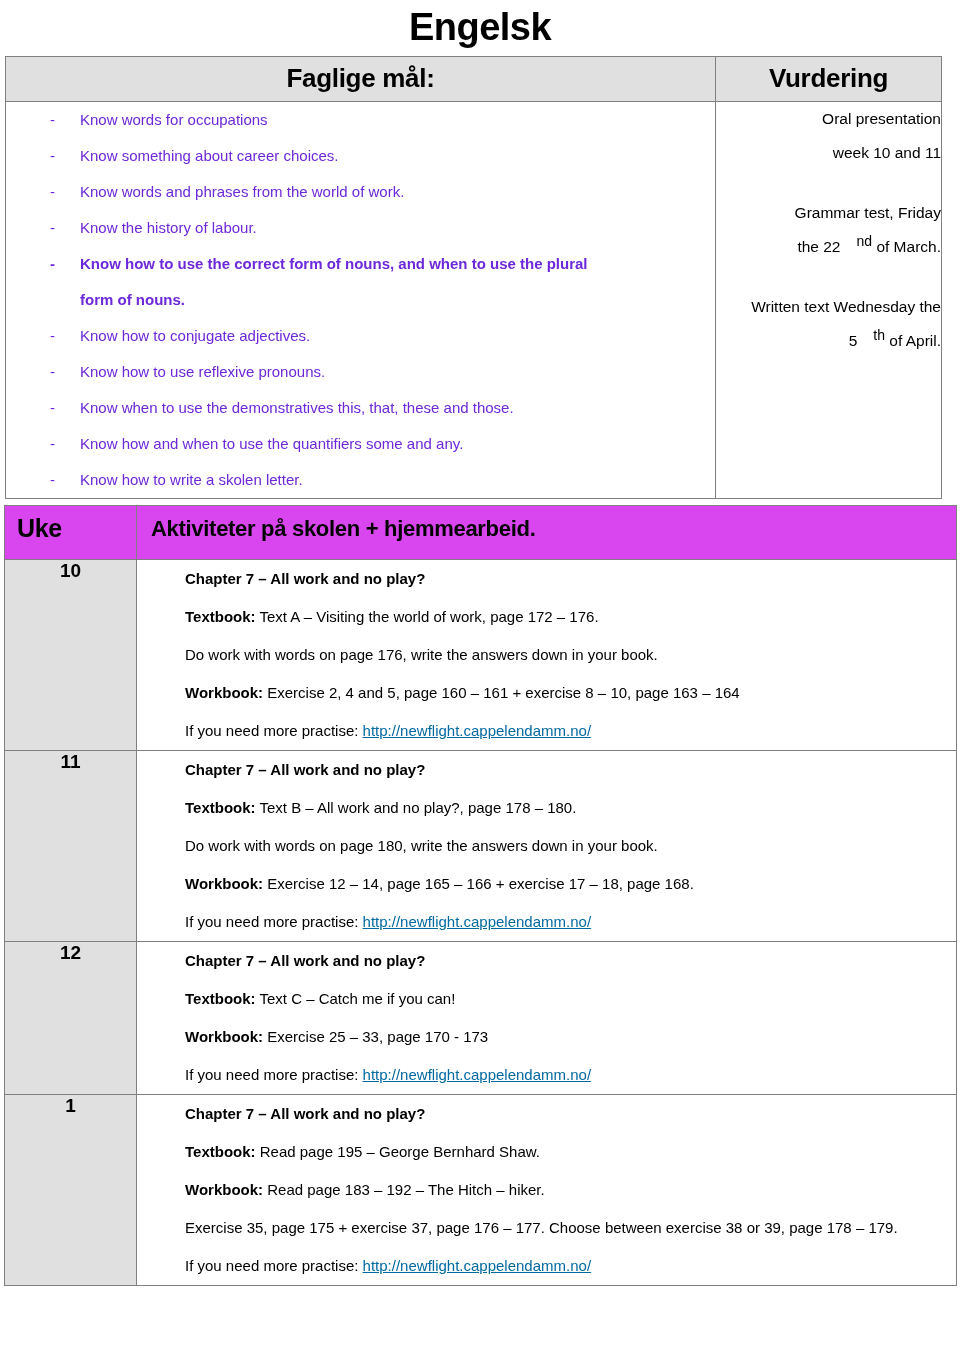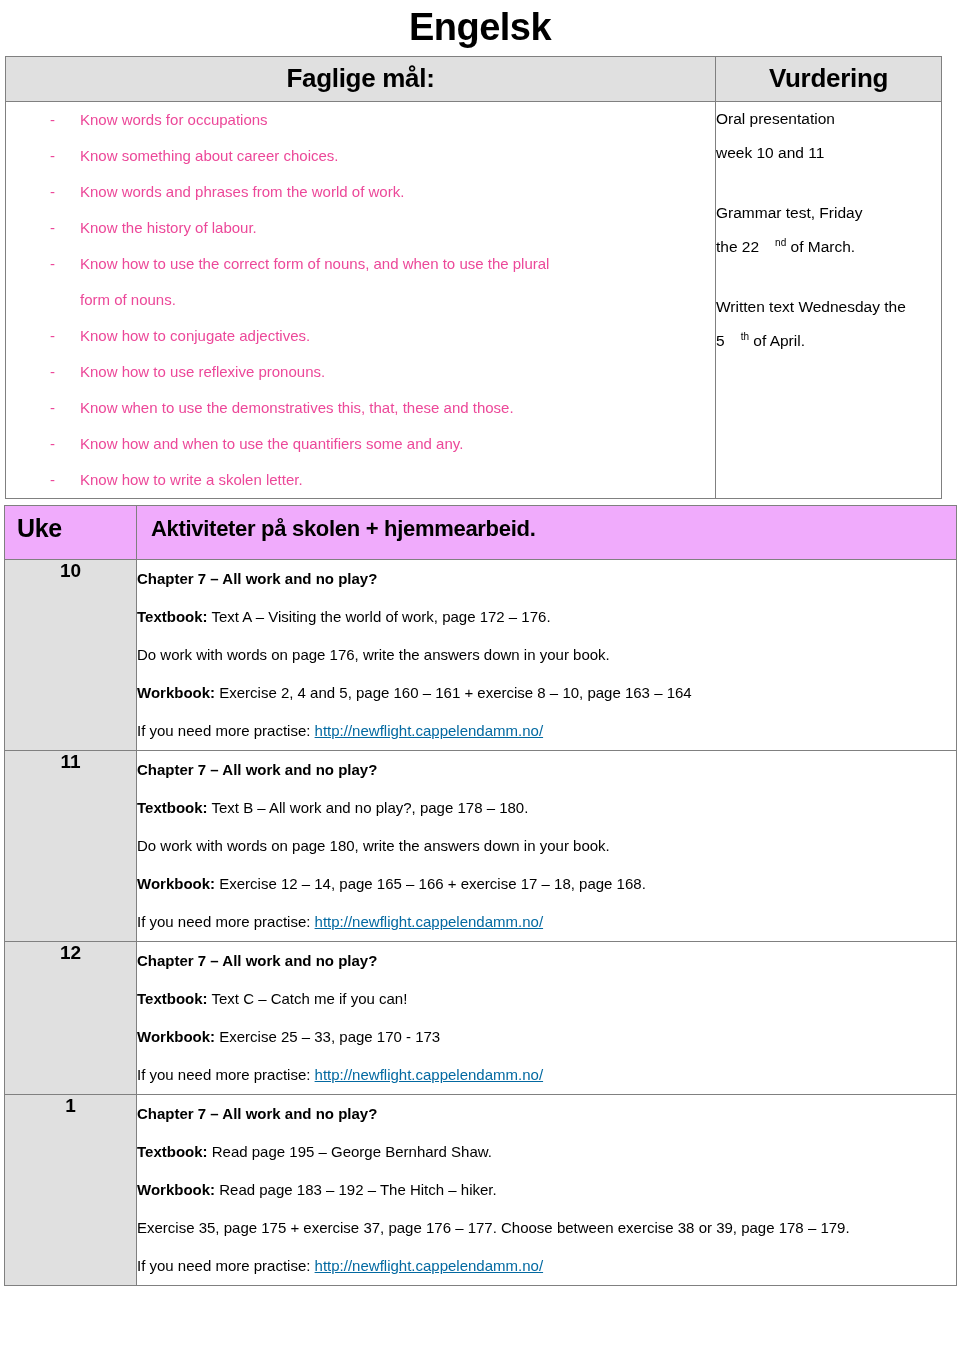--- a/index.html
+++ b/index.html
@@ -72,63 +72,65 @@
   ul.goal-list {
     list-style: none;
     margin: 0;
     padding: 0;
   }
   ul.goal-list li {
     position: relative;
     font-size: 15px;
     line-height: 36px;
     padding-left: 74px;
-    color: #ec4899;
+    color: #6d28d9;
   }
   ul.goal-list li::before {
     content: "-";
     position: absolute;
     left: 44px;
     top: 0;
   }
   ul.goal-list li.wrap {
     line-height: 36px;
+    font-weight: bold;
   }
   ul.goal-list li .cont {
     display: block;
   }
 
   .assess-cell {
     padding: 36px 0 10px 22px;
+    text-align: right;
   }
   .assess-block {
     font-size: 15.5px;
     line-height: 34px;
     margin-bottom: 26px;
   }
   .assess-block:last-child { margin-bottom: 0; }
   .assess-block sup {
-    font-size: 10px;
+    font-size: 14px;
     vertical-align: super;
     line-height: 0;
     padding-left: 16px;
   }
 
   
   .t2 {
     width: 952px;
     margin-left: 4px;
     margin-top: 6px;
   }
   .t2 .col-week { width: 132px; }
   .t2 .col-act  { width: 820px; }
 
   .t2 .hdr-week,
   .t2 .hdr-act {
-    background: #f0abfc;
+    background: #d946ef;
     font-weight: bold;
     vertical-align: middle;
     letter-spacing: -0.3px;
   }
   .t2 .hdr-week {
     font-size: 25px;
     padding: 8px 0 16px 12px;
     text-align: left;
   }
   .t2 .hdr-act {
@@ -145,20 +147,21 @@
     font-weight: bold;
   }
   .act-cell {
     padding: 6px 10px 8px 14px;
     background: #ffffff;
   }
   .act-line {
     font-size: 15px;
     line-height: 38px;
     white-space: normal;
+    padding-left: 48px;
   }
   .act-line b { font-weight: bold; }
   .act-line .lbl { font-weight: bold; }
   .act-link {
     color: #0369a1;
     text-decoration: underline;
   }
 </style>
 </head>
 <body>

